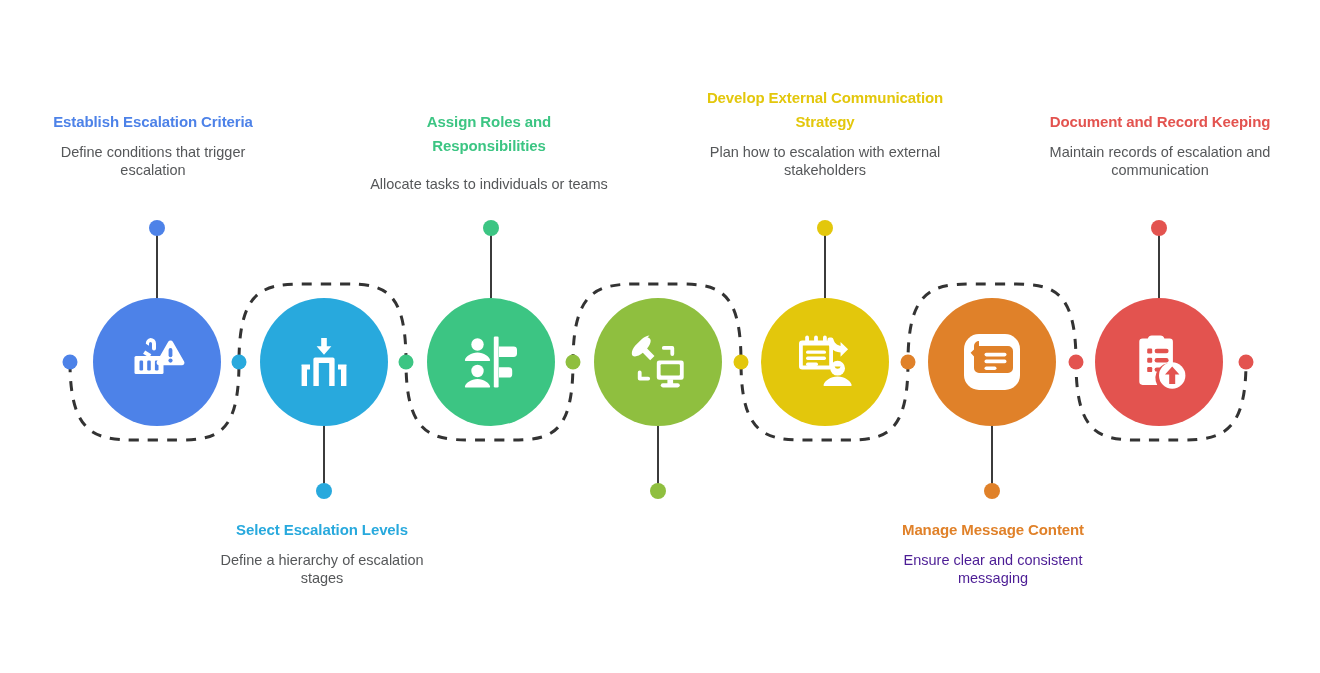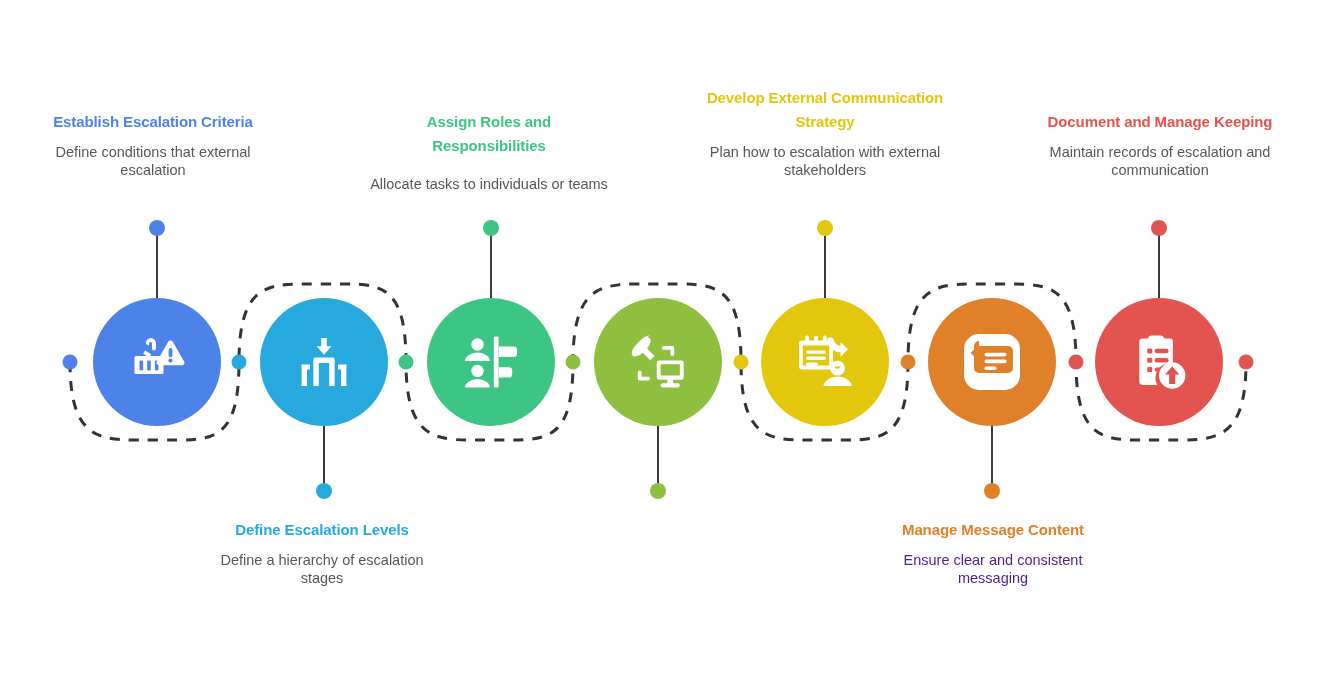--- a/index.html
+++ b/index.html
@@ -85,37 +85,37 @@
         <rect x="22.2" y="30.5" width="3.6" height="10" rx="1.2" fill="#4d82e8"></rect>
         <rect x="29.9" y="30.5" width="3.6" height="10" rx="1.2" fill="#4d82e8"></rect>
         <path d="M45.5 10.5 a2.6 2.6 0 0 1 2.3 1.35 l11.3 19.6 a2.6 2.6 0 0 1-2.25 3.9 h-22.7 a2.6 2.6 0 0 1-2.25-3.9 l11.3-19.6 a2.6 2.6 0 0 1 2.3-1.35 z"></path>
         <rect x="43.6" y="18" width="3.8" height="9.2" rx="1.9" fill="#4d82e8"></rect>
         <circle cx="45.5" cy="30.6" r="2.1" fill="#4d82e8"></circle>
       </g>
     </svg>
   </div>
   <div class="caption above" style="left:33px; top:110px;">
     <p class="ttl" style="color: rgb(77, 130, 232); text-align: center;">Establish Escalation Criteria</p>
-    <p class="desc" style="color: rgb(85, 87, 89);">Define conditions that external escalation</p>
+    <p class="desc" style="color: rgb(85, 87, 89);">Define conditions that trigger escalation</p>
   </div>
 
   <div class="stem" style="left: 323px; top: 426px; height: 64px; background: rgb(59, 59, 59);"></div>
   <div class="stemdot" style="left: 316px; top: 483px; background: rgb(40, 169, 221);"></div>
   <div class="node" style="left: 260px; top: 298px; background: rgb(40, 169, 221);">
     <svg viewBox="0 0 64 64">
       <g fill="#ffffff">
         <path d="M29.2 8 h5.6 v8.2 h4.6 l-7.4 8.6 -7.4-8.6 h4.6 z"></path>
         <path d="M23.2 27.5 h17.6 a1.8 1.8 0 0 1 1.8 1.8 v26.7 h-5.4 v-23.1 h-10.4 v23.1 h-5.4 v-26.7 a1.8 1.8 0 0 1 1.8-1.8 z"></path>
         <path d="M9.6 34.4 h8.4 v5 h-3 v16.6 h-5.4 v-19.8 a1.8 1.8 0 0 1 0-1.8 z"></path>
         <path d="M46 34.4 h8.4 a1.8 1.8 0 0 1 0 1.8 v19.8 h-5.4 v-16.6 h-3 z"></path>
       </g>
     </svg>
   </div>
   <div class="caption" style="left:202px; top:518px;">
-    <p class="ttl" style="color: rgb(40, 169, 221);">Define Escalation Levels</p>
+    <p class="ttl" style="color: rgb(40, 169, 221);">Select Escalation Levels</p>
     <p class="desc" style="color: rgb(85, 87, 89);">Define a hierarchy of escalation stages</p>
   </div>
 
   <div class="stem" style="left: 490px; top: 234px; height: 64px; background: rgb(59, 59, 59);"></div>
   <div class="stemdot" style="left: 483px; top: 220px; background: rgb(60, 197, 131);"></div>
   <div class="node" style="left: 427px; top: 298px; background: rgb(60, 197, 131);">
     <svg viewBox="0 0 64 64">
       <g fill="#ffffff">
         <circle cx="18.5" cy="14.5" r="6.2"></circle>
         <path d="M18.5 22.5 c6.4 0 11.6 4 12.6 7.4 a0.9 0.9 0 0 1-0.9 1.1 h-23.4 a0.9 0.9 0 0 1-0.9-1.1 c1-3.4 6.2-7.4 12.6-7.4 z"></path>
@@ -204,17 +204,17 @@
         <rect x="20.2" y="27.8" width="5" height="5" rx="1.2" fill="#e3534f"></rect>
         <rect x="27.6" y="28.1" width="14" height="4.4" rx="2.2" fill="#e3534f"></rect>
         <rect x="20.2" y="37.1" width="5" height="5" rx="1.2" fill="#e3534f"></rect>
         <rect x="27.6" y="37.4" width="10" height="4.4" rx="2.2" fill="#e3534f"></rect>
         <circle cx="45.2" cy="45.5" r="13.2"></circle>
         <path d="M45.2 36.4 l7.2 8.2 h-4.2 v9.4 h-6 v-9.4 h-4.2 z" fill="#e3534f"></path>
       </g>
     </svg>
   </div>
   <div class="caption above" style="left:1040px; top:110px;">
-    <p class="ttl" style="color: rgb(227, 83, 79);">Document and Manage Keeping</p>
+    <p class="ttl" style="color: rgb(227, 83, 79);">Document and Record Keeping</p>
     <p class="desc" style="color: rgb(85, 87, 89);">Maintain records of escalation and communication</p>
   </div>
 
 </div>
 
 </body></html>

